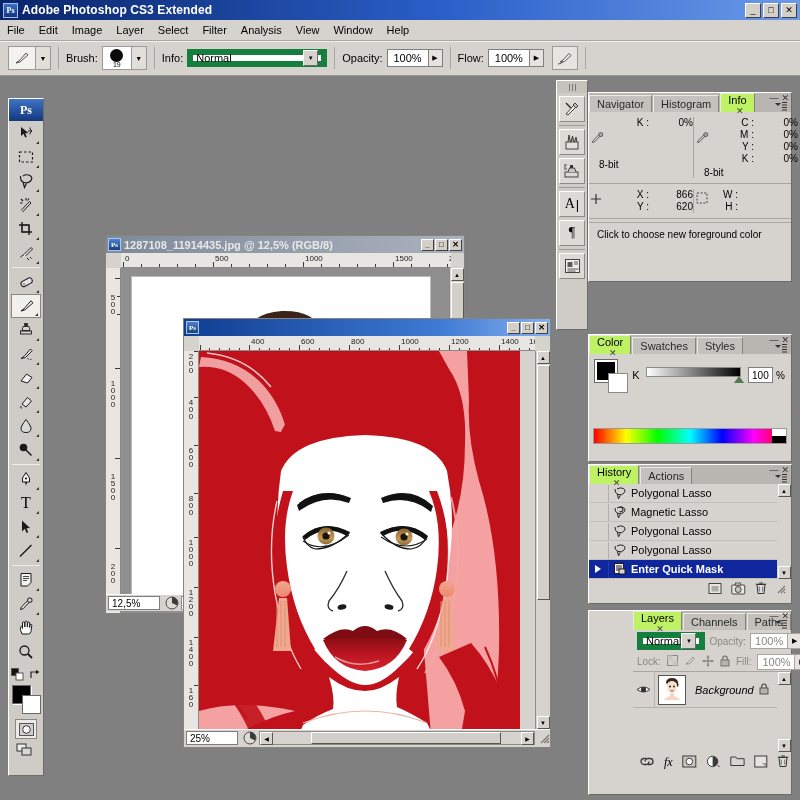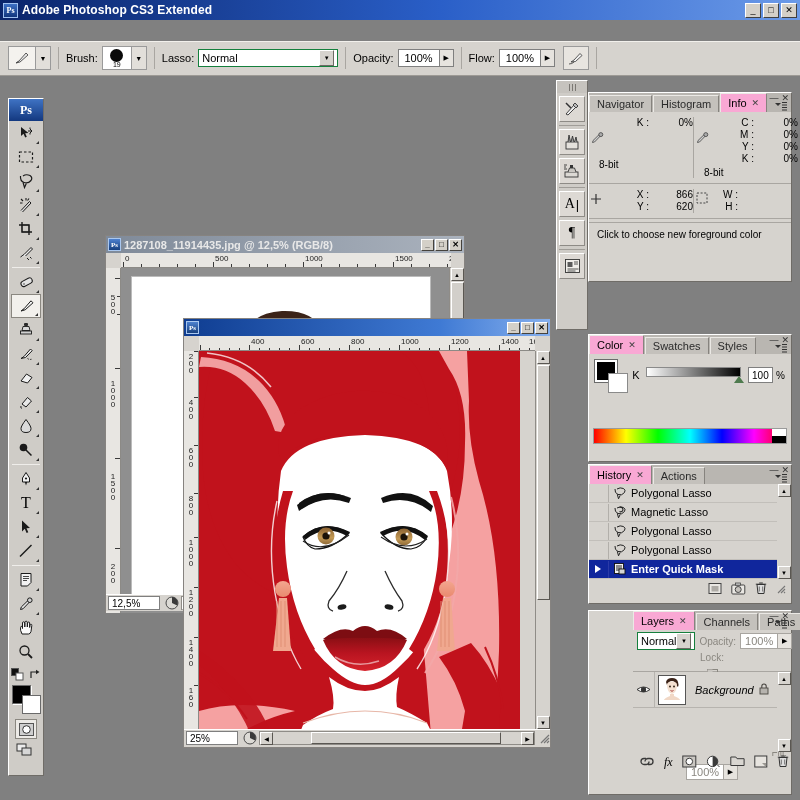--- a/index.html
+++ b/index.html
@@ -65,21 +65,21 @@
   .brush-well{
     display:flex;align-items:center;border:1px solid #9a9a9a;background:#fff;height:24px;
   }
   .brush-prev{
     width:28px;height:22px;background:#fff;position:relative;
     display:flex;align-items:center;justify-content:center;flex-direction:column;
   }
   .brush-dot{width:13px;height:13px;border-radius:50%;background:#0a0a0a;margin-top:1px;}
   .brush-size{font-size:7px;line-height:6px;margin-top:0px;}
   .sel-box{
-    border:1px solid #15803d;background:#fff;height:18px;
+    border:6px solid #15803d;background:#fff;height:18px;
     display:flex;align-items:center;padding:0 3px;font-size:11px;
   }
   .sel-arrow{
     width:15px;height:16px;margin-left:auto;background:#d6d3ce;
     border:1px solid #fff;border-right-color:#6d6a65;border-bottom-color:#6d6a65;
     display:flex;align-items:center;justify-content:center;font-size:6px;
   }
   .num-box{
     border:1px solid #7f7f7f;background:#fff;height:18px;width:42px;
     display:flex;align-items:center;justify-content:center;font-size:11px;
@@ -184,21 +184,21 @@
   .palette{
     position:absolute;background:#d6d3ce;border:1px solid #fff;
     border-right-color:#6f6c67;border-bottom-color:#6f6c67;
   }
   .pal-tabrow{display:flex;align-items:flex-end;height:19px;background:#b9b6b1;position:relative;}
   .pal-tab{
     height:17px;padding:0 7px;display:flex;align-items:center;font-size:11px;
     background:#c4c1bc;border:1px solid #ebe9e5;border-bottom:none;
     border-right-color:#86837e;margin-right:1px;color:#2a2a2a;
   }
-  .pal-tab.sel{background:#f9a8d4;height:19px;color:#000;}
+  .pal-tab.sel{background:#bef264;height:19px;color:#000;flex-direction:column;}
   .pal-tab .x{margin-left:5px;font-size:9px;color:#444;}
   .pal-ctrls{position:absolute;right:2px;top:0;display:flex;align-items:center;gap:3px;font-size:9px;color:#333;}
   .pal-menu{
     position:absolute;right:3px;top:8px;width:14px;height:11px;
     display:flex;align-items:center;justify-content:center;
   }
   .pal-body{background:#d6d3ce;}
   .pal-foot{display:flex;align-items:center;justify-content:flex-end;height:20px;background:#d6d3ce;padding-right:4px;gap:9px;}
 
   .info-grid{display:flex;padding:5px 0 2px;}
@@ -219,21 +219,21 @@
   .spectrum{height:16px;margin:6px 4px 4px;background:linear-gradient(to right,#ff0000,#ffff00,#00ff00,#00ffff,#0000ff,#ff00ff,#ff0000);border:1px solid #9a9a9a;position:relative;}
   .spec-wb{position:absolute;right:0;top:0;width:14px;height:100%;display:flex;flex-direction:column;}
 
   .hist-list{background:#d6d3ce;}
   .hist-row{display:flex;align-items:center;height:19px;border-bottom:1px solid #c2bfba;font-size:11px;}
   .hist-row.sel{background:#10269c;color:#fff;font-weight:bold;}
   .hist-chk{width:20px;height:17px;border-right:1px solid #b2afaa;display:flex;align-items:center;justify-content:center;}
   .hist-ico{width:22px;display:flex;align-items:center;justify-content:center;}
 
   .lay-row1{display:flex;align-items:center;height:22px;padding:0 4px;gap:4px;}
-  .lay-row2{display:flex;align-items:center;height:20px;padding:0 4px;gap:6px;border-bottom:1px solid #a9a6a1;flex-direction:column;}
+  .lay-row2{display:flex;align-items:center;height:20px;padding:0 4px;gap:6px;border-bottom:1px solid #a9a6a1;}
   .layer-item{display:flex;align-items:center;height:36px;background:#d6d3ce;border-bottom:1px solid #b7b4af;}
   .lay-eye{width:22px;display:flex;align-items:center;justify-content:center;border-right:1px solid #b7b4af;height:100%;}
   .lay-thumb{width:28px;height:30px;margin-left:3px;border:1px solid #555;background:#fff;overflow:hidden;}
   .lay-name{margin-left:9px;font-size:11px;font-style:italic;}
   .lay-lock{margin-left:auto;margin-right:8px;}
   .gray-txt{color:#8a8780;}
 </style>
 </head>
 <body>
 
@@ -242,20 +242,32 @@
   <div class="titlebar">
     <div class="ps-badge">Ps</div>
     <div class="title-text">Adobe Photoshop CS3 Extended</div>
     <div class="win-btns">
       <div class="wb">_</div>
       <div class="wb">□</div>
       <div class="wb">✕</div>
     </div>
   </div>
 
+  <div class="menubar">
+    <div class="menuitem">File</div>
+    <div class="menuitem">Edit</div>
+    <div class="menuitem">Image</div>
+    <div class="menuitem">Layer</div>
+    <div class="menuitem">Select</div>
+    <div class="menuitem">Filter</div>
+    <div class="menuitem">Analysis</div>
+    <div class="menuitem">View</div>
+    <div class="menuitem">Window</div>
+    <div class="menuitem">Help</div>
+  </div>
 
   <div class="optionsbar">
     <div class="opt-toolwell">
       <div class="opt-toolicon">
         <svg width="18" height="16" viewBox="0 0 18 16">
           <path d="M3 13 L6 11 L13 3 L15 5 L7 12 Z" fill="#e8e8e8" stroke="#333" stroke-width="0.8"></path>
           <path d="M3 13 L5 12.5 L5.5 10.8 Z" fill="#444"></path>
         </svg>
       </div>
       <div class="opt-arrowbtn">▼</div>
@@ -263,21 +275,21 @@
     <div class="opt-sep"></div>
     <div class="opt-label">Brush:</div>
     <div class="brush-well">
       <div class="brush-prev">
         <div class="brush-dot"></div>
         <div class="brush-size">19</div>
       </div>
       <div class="opt-arrowbtn">▼</div>
     </div>
     <div class="opt-sep"></div>
-    <div class="opt-label">Lasso:</div>
+    <div class="opt-label">Info:</div>
     <div class="sel-box" style="width:140px">
       <span>Normal</span>
       <span class="sel-arrow">▼</span>
     </div>
     <div class="opt-sep"></div>
     <div class="opt-label">Opacity:</div>
     <div style="display:flex">
       <div class="num-box">100%</div>
       <div class="num-arrow">▶</div>
     </div>

